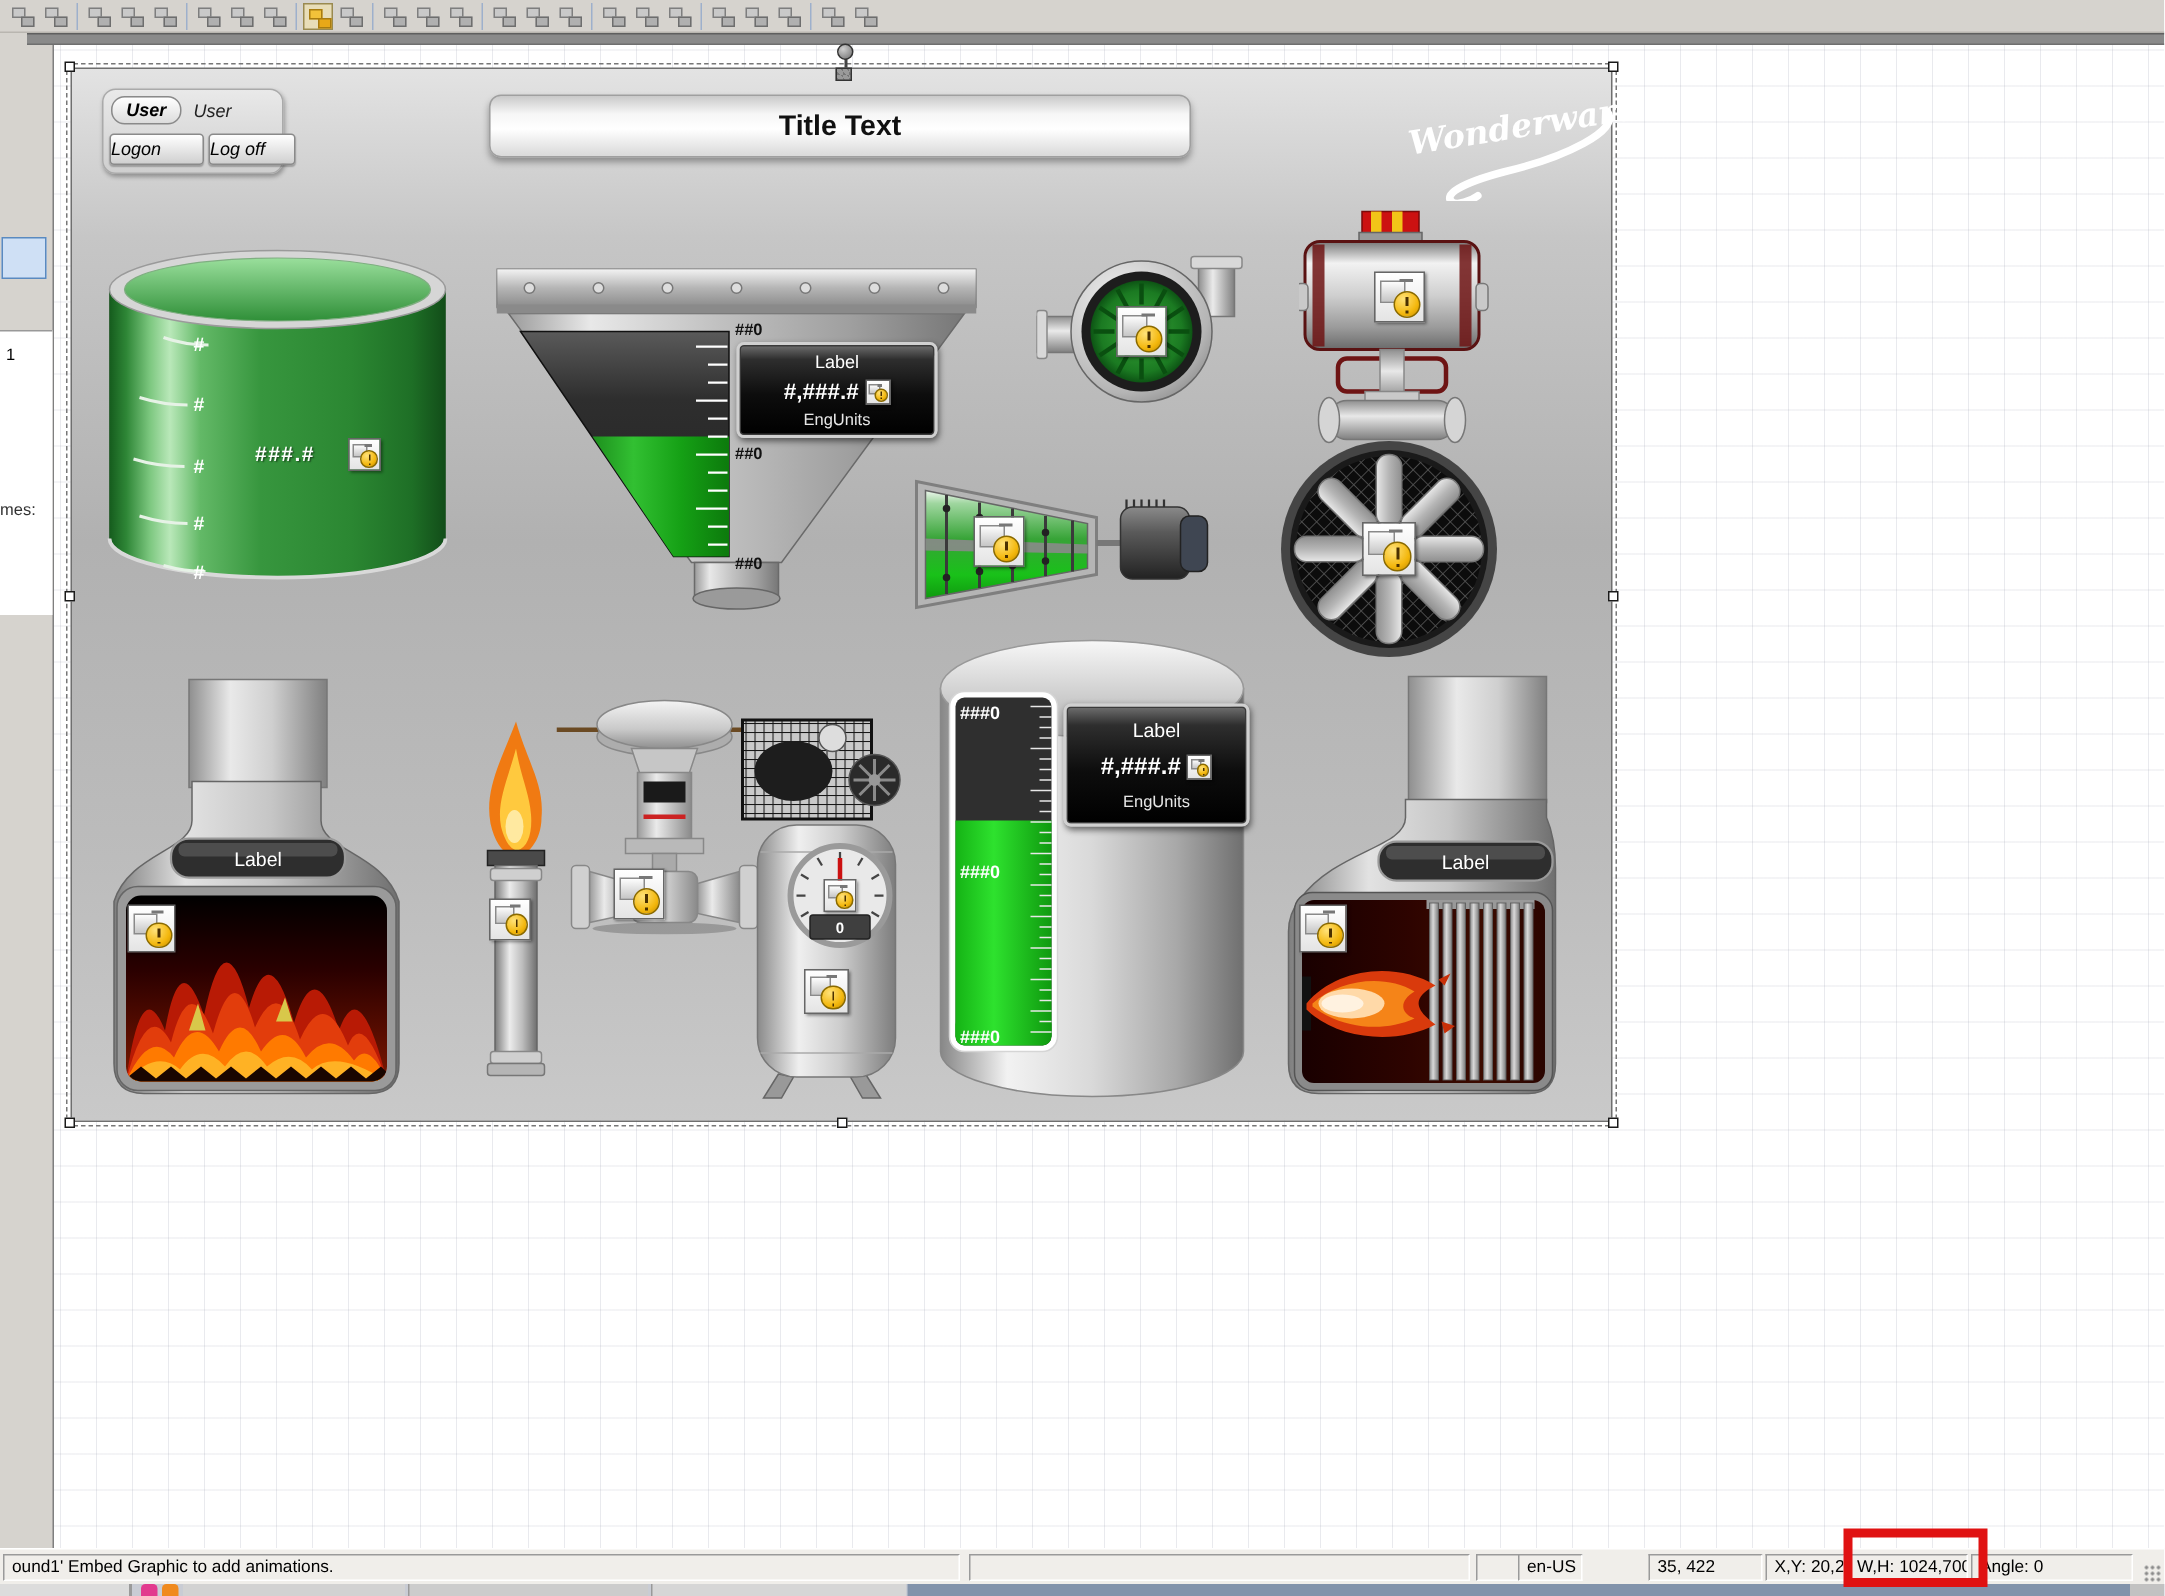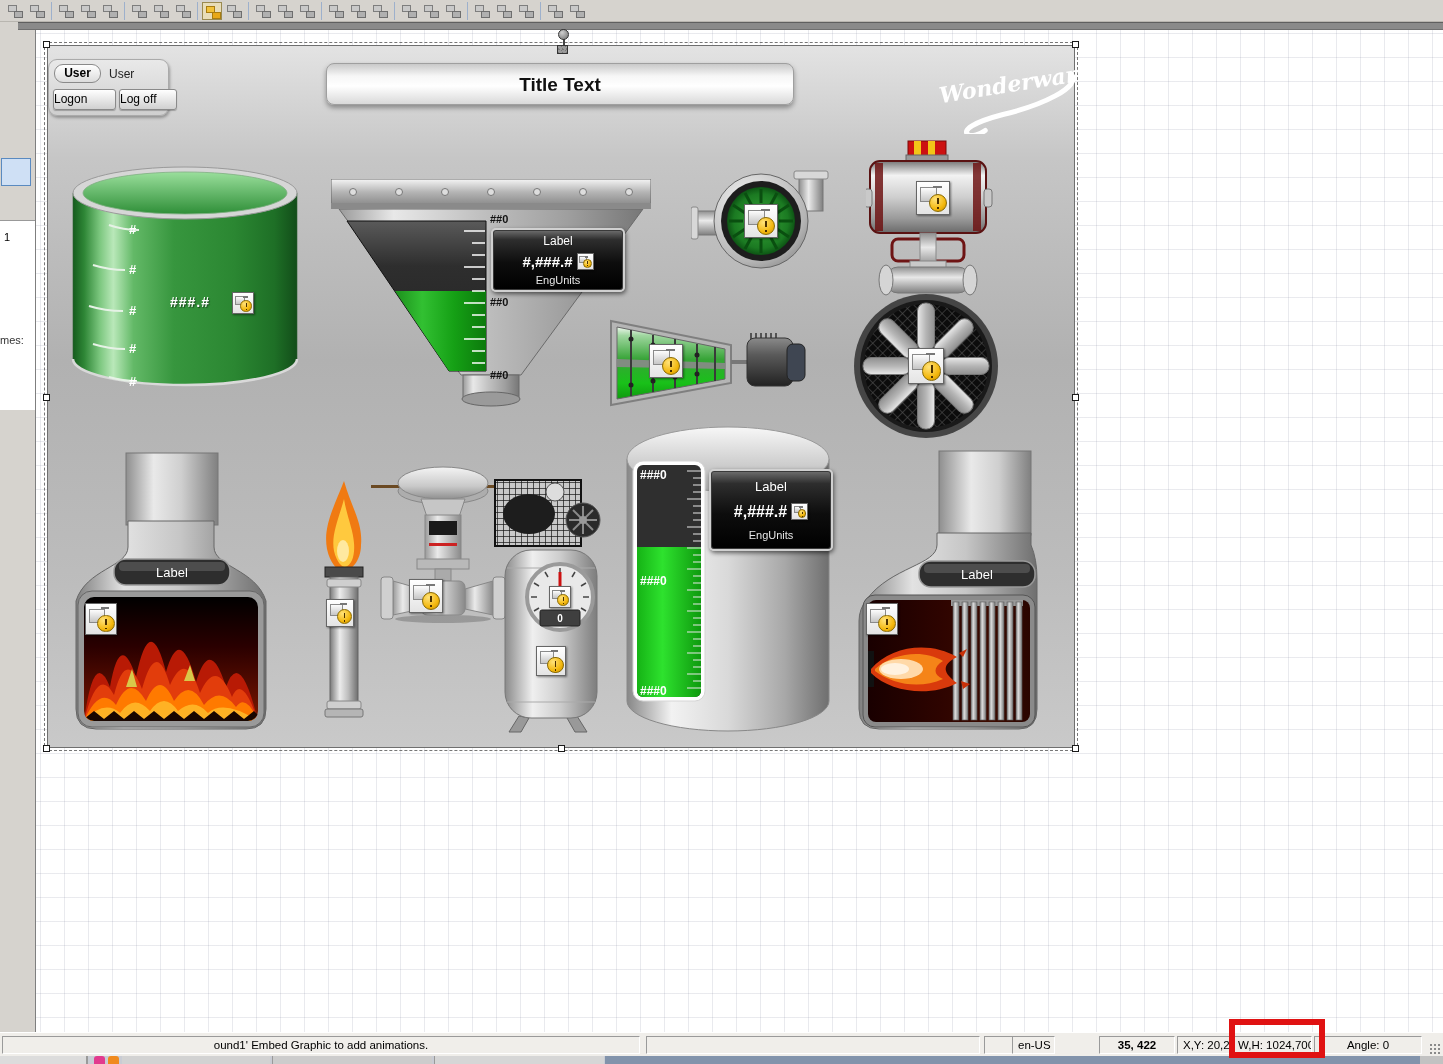--- a/index.html
+++ b/index.html
@@ -50,22 +50,22 @@
 
   
   .handle { position:absolute; width:7px; height:7px; background:#fff; border:1px solid #1a1a1a; z-index:40; }
   .rot-circle { position:absolute; left:510px; top:-17px; width:11px; height:11px; border-radius:50%;
                 background:radial-gradient(circle at 35% 30%, #cfcfcf, #6f6f6f); border:1px solid #333; z-index:40; }
   .rot-stem { position:absolute; left:515px; top:-7px; width:2px; height:8px; background:#444; z-index:39; }
   .anchor-sq { position:absolute; left:509px; top:-1px; width:11px; height:9px; background:#9a9a9a;
                border:1px solid #333; background-image:linear-gradient(45deg,#777 25%,transparent 25%, transparent 75%, #777 75%); background-size:4px 4px; z-index:40; }
 
   
-  .user-panel { position:absolute; left:0; top:13px; width:121px; height:57px; background:linear-gradient(#e9e9e9,#cfcfcf);
-                border:1px solid #aaa; border-radius:9px; box-shadow:1px 2px 3px rgba(0,0,0,0.3); }
+  .user-panel { position:absolute; left:20px; top:13px; width:121px; height:57px; background:linear-gradient(#e9e9e9,#cfcfcf);
+                border:1px solid #aaa; border-radius:9px; box-shadow:1px 2px 3px rgba(0,0,0,0.3);font-style:italic; }
   .pill { position:absolute; left:5px; top:4px; width:47px; height:19px; background:linear-gradient(#fff,#dcdcdc);
           border:1px solid #8a8a8a; border-radius:9px; font-weight:bold; font-size:12px; text-align:center; line-height:17px; }
   .user-cap { position:absolute; left:60px; top:7px; font-size:12px; color:#222; }
   .hmi-btn { position:absolute; height:21px; background:linear-gradient(#ffffff,#d0d0d0); border:1px solid #8a8a8a;
              border-radius:3px; font-size:12px; text-align:left; line-height:19px; box-shadow:0 1px 1px rgba(0,0,0,0.25); }
 
   
   .title-bar { position:absolute; left:278px; top:17px; width:468px; height:42px; border-radius:8px;
                background:linear-gradient(180deg,#c9c9c9 0%, #f6f6f6 30%, #ffffff 55%, #d9d9d9 100%);
                border:1px solid #9f9f9f; box-shadow:0 3px 5px rgba(0,0,0,0.35);
@@ -91,21 +91,21 @@
                    background:radial-gradient(circle at 35% 28%, #ffe27a, #f3b70c 62%, #c38a00); border:1px solid #8a6a00; }
   .badge .b-warn::before { content:""; position:absolute; left:45%; top:18%; width:12%; height:42%; background:#4a3000; }
   .badge .b-warn::after  { content:""; position:absolute; left:45%; bottom:12%; width:12%; height:12%; background:#4a3000; }
   .badge.inline { position:relative; display:inline-block; width:17px; height:17px; flex:0 0 auto; }
 
   .tank-value { position:absolute; left:122px; top:248px; width:70px; height:18px; color:#fff; font-weight:bold;
                 font-size:14px; letter-spacing:1px; text-shadow:1px 1px 1px rgba(0,0,0,0.5); z-index:5; }
 
   
   .statusbar { position:absolute; left:0; top:1032px; width:1443px; height:24px; background:#f0eeea;
-               border-top:1px solid #fff; font-size:11.5px; color:#000;text-align:center; }
+               border-top:1px solid #fff; font-size:11.5px; color:#000; }
   .scell { position:absolute; top:3px; height:18px; line-height:16px; padding:0 5px; background:#f0eeea;
            border:1px solid; border-color:#9a9a9a #ffffff #ffffff #9a9a9a; white-space:nowrap; overflow:hidden; }
   .grip { position:absolute; right:2px; top:10px; width:12px; height:12px;
           background-image:radial-gradient(#8a8a8a 1px, transparent 1.2px); background-size:4px 4px; }
 
   
   .red-annot { position:absolute; left:1229px; top:1019px; width:96px; height:39px; border:6px solid #e01212; z-index:99; }
 
   
   .taskbar { position:absolute; left:0; top:1056px; width:1443px; height:8px; background:#c9ccd4; }
@@ -817,21 +817,21 @@
       <div class="rot-circle"></div>
     </div>
   </div>
 
   <div class="statusbar">
     <div class="scell" style="left:2px; width:638px;">ound1' Embed Graphic to add animations.</div>
     <div class="scell" style="left:646px; width:334px;"></div>
     <div class="scell" style="left:984px; width:42px;"></div>
     <div class="scell" style="left:1030px; width:22px;"></div>
     <div class="scell" style="left:1012px; width:43px;">en-US</div>
-    <div class="scell" style="left:1099px; width:76px;font-weight:bold;">35, 422</div>
+    <div class="scell" style="left:1099px; width:76px;">35, 422</div>
     <div class="scell" style="left:1177px; width:53px;">X,Y: 20,20</div>
     <div class="scell" style="left:1232px; width:80px;">W,H: 1024,700</div>
     <div class="scell" style="left:1314px; width:108px;">Angle: 0</div>
     <div class="grip"></div>
   </div>
 
   <div class="red-annot"></div>
 
   <div class="taskbar">
     <div class="tb-seg" style="left:0; width:88px; background:#dcdcdc; border-right:2px solid #9a9a9a;"></div>

